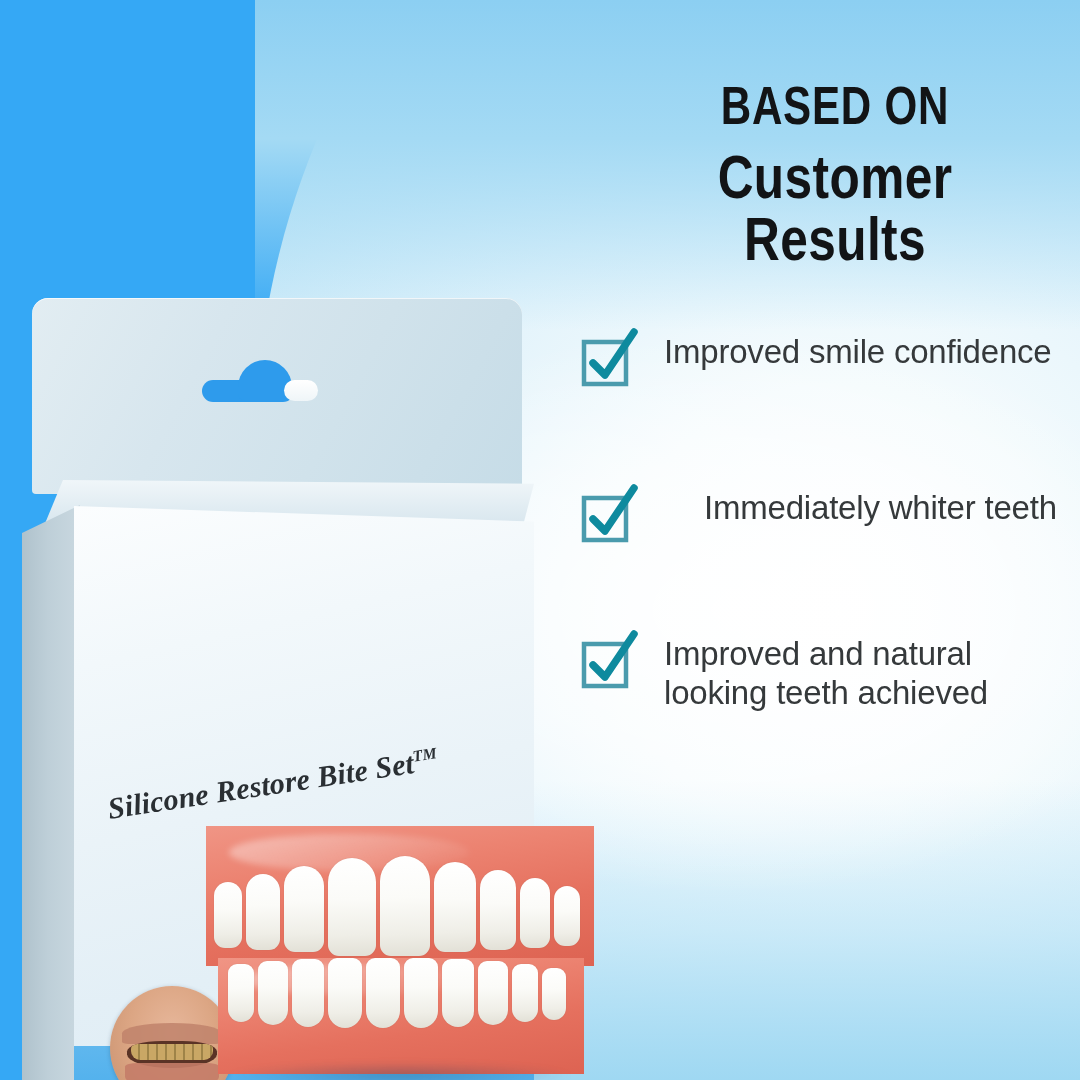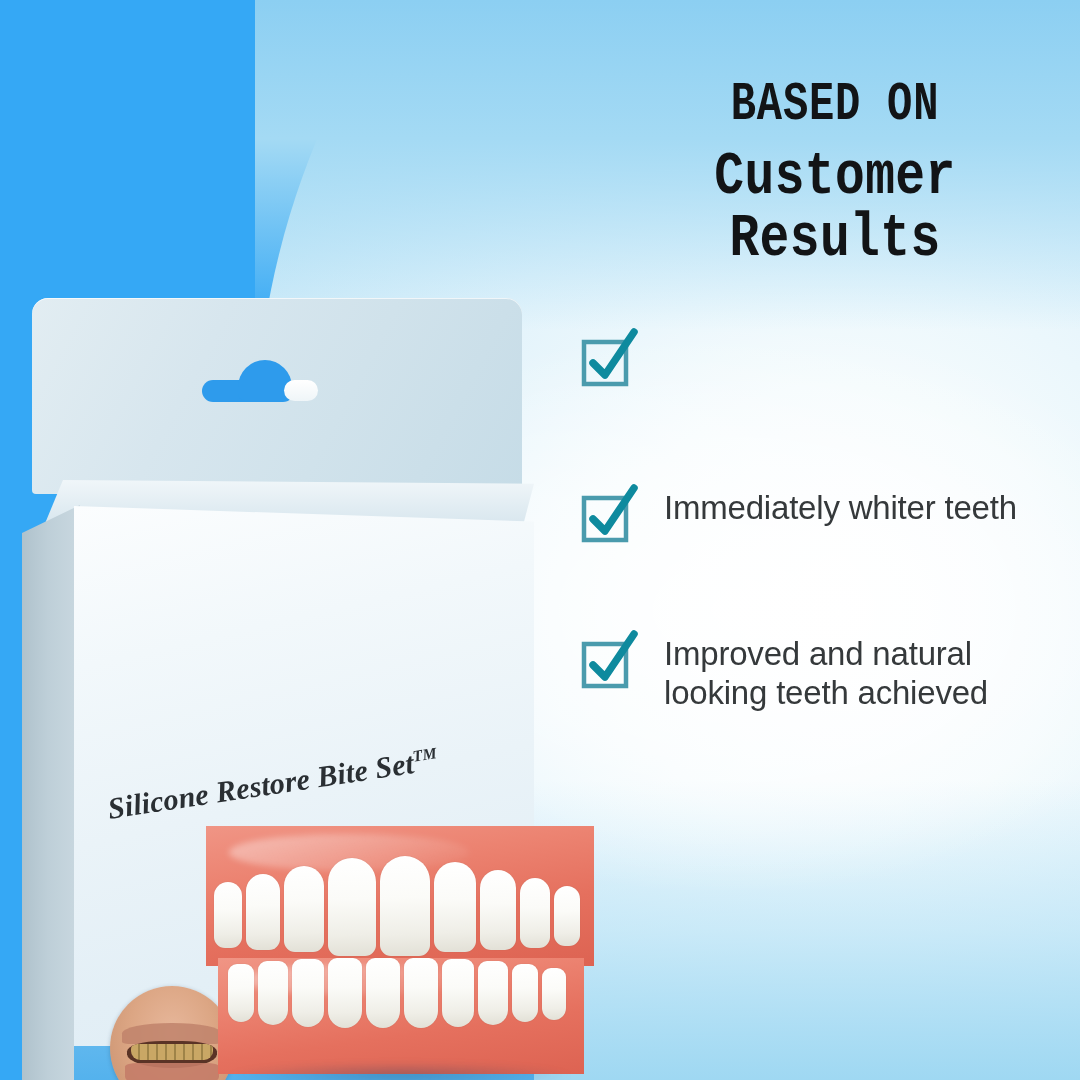--- a/index.html
+++ b/index.html
@@ -34,21 +34,21 @@
   .bg-centerglow{
     position:absolute; left:430px; top:330px; width:760px; height:560px;
     background:radial-gradient(ellipse at 40% 50%, rgba(255,255,255,.95) 0%, rgba(255,255,255,.6) 38%, rgba(255,255,255,0) 72%);
     pointer-events:none;
   }
 
   
   .headline{
     position:absolute; left:600px; top:78px; width:470px;
     text-align:center; color:#121416;
-    font-family:Liberation Mono, monospace;
+    font-family:Liberation Sans, sans-serif;
     font-weight:bold; line-height:1.0;
     letter-spacing:.5px;
   }
   .headline .l1{
     display:block;font-size:54px;transform:scaleX(.78);
     transform-origin:center;letter-spacing:1px;
   }
   .headline .l2{
     display:block;font-size:62px;margin-top:14px;
     transform:scaleX(.80);transform-origin:center;letter-spacing:.5px;
@@ -222,23 +222,24 @@
 
   <div class="checklist">
 
     <div class="check-row" style="margin-bottom:96px;">
       <span class="cbox">
         <svg viewBox="0 0 72 72" aria-hidden="true">
           <rect x="10" y="22" width="42" height="42" fill="none" stroke="#4A9BAD" stroke-width="4.5"></rect>
           <path d="M19 43 L31 55 L60 12" fill="none" stroke="#0E8A9E" stroke-width="7.5" stroke-linecap="round" stroke-linejoin="round"></path>
         </svg>
       </span>
-    </div>
-
-    <div class="check-row" style="margin-bottom:86px;">
+      <span class="ctext">Improved smile confidence</span>
+    </div>
+
+    <div class="check-row" style="margin-bottom:86px;gap:40px;">
       <span class="cbox">
         <svg viewBox="0 0 72 72" aria-hidden="true">
           <rect x="10" y="22" width="42" height="42" fill="none" stroke="#4A9BAD" stroke-width="4.5"></rect>
           <path d="M19 43 L31 55 L60 12" fill="none" stroke="#0E8A9E" stroke-width="7.5" stroke-linecap="round" stroke-linejoin="round"></path>
         </svg>
       </span>
       <span class="ctext">Immediately whiter teeth</span>
     </div>
 
     <div class="check-row" style="margin-bottom:84px;">

